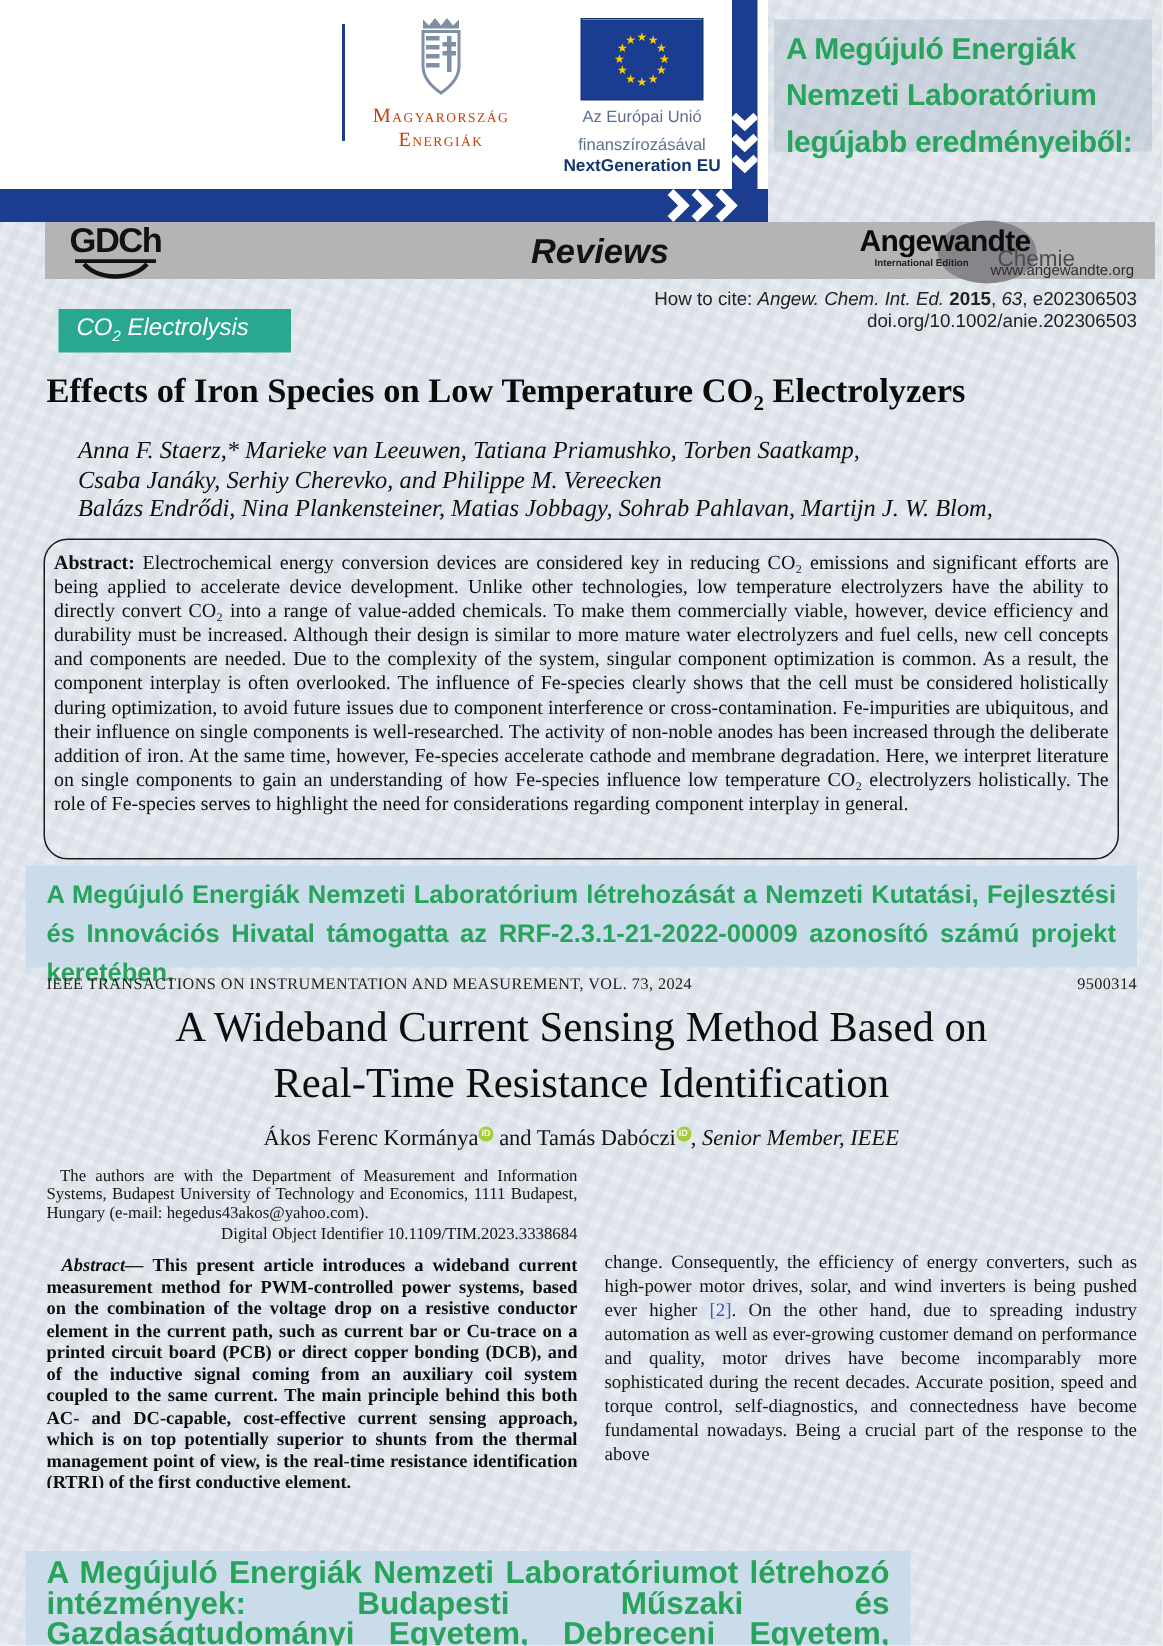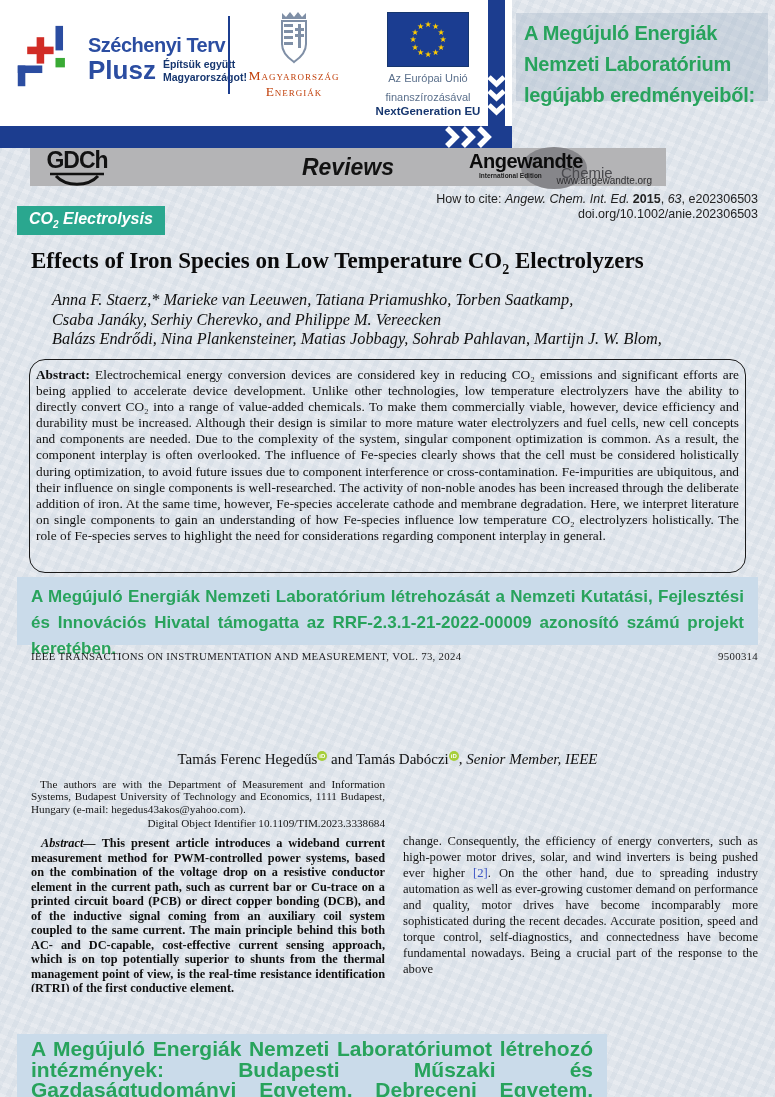--- a/index.html
+++ b/index.html
@@ -34,37 +34,37 @@
   .eu{left:366px;top:12px;width:124px;text-align:center;}
   .eu-flag{display:block;margin:0 auto;border:1px solid #16366f;}
   .eu-t1{font-size:11px;color:#5b708c;line-height:13.5px;margin-top:5px;}
   .eu-t2{font-size:11.5px;font-weight:bold;color:#16366f;line-height:14px;}
 
   .headline{left:516px;top:13px;width:252px;height:88px;background:rgba(150,170,190,0.30);
     padding:5px 8px;box-sizing:border-box;}
   .headline div{font-size:20px;font-weight:bold;color:#27a35c;line-height:31px;letter-spacing:-0.2px;white-space:nowrap;}
 
   
-  .band{left:30px;top:148px;width:636px;height:38px;background:#b4b4b6;}
+  .band{left:30px;top:148px;width:740px;height:38px;background:#b4b4b6;}
   .gdch{left:12px;top:1px;width:70px;text-align:center;color:#121212;}
   .gdch-t{font-size:23px;font-weight:bold;letter-spacing:-1px;line-height:23px;}
   .reviews{left:0;right:0;top:0;text-align:center;font-size:23px;line-height:38px;
     font-weight:bold;font-style:italic;color:#131313;}
   .angw{right:6px;top:1px;width:195px;height:36px;}
   .angw-ellipse{left:56px;top:-2px;width:66px;height:42px;background:#86868a;border-radius:50%;}
   .angw-title{left:4px;top:1px;font-size:20px;font-weight:bold;color:#0c0c0c;letter-spacing:-0.5px;z-index:2;}
   .angw-ed{left:14px;top:23px;font-size:6.5px;font-weight:bold;color:#1c1c1c;z-index:2;}
   .angw-chemie{left:96px;top:15px;font-size:15px;color:#4a4a4e;z-index:2;}
   .angw-url{right:8px;top:26px;font-size:10px;color:#2e2e30;z-index:2;}
 
   .cite{left:330px;top:192px;width:428px;text-align:right;font-size:12.5px;color:#222;line-height:15px;}
   .it{font-style:italic;} .bd{font-weight:bold;}
 
-  .badge{left:17px;top:206px;background:#2aa78f;color:#fff;padding:4px 12px 5px 12px;
-    font-size:16px;font-weight:bold;font-style:italic;}
+  .badge{left:39px;top:206px;background:#2aa78f;color:#fff;padding:4px 28px 5px 12px;
+    font-size:16px;font-weight:normal;font-style:italic;}
   .badge sub{font-size:10px;}
 
   
   .serif{font-family:"Liberation Serif",serif;}
   .p1-title{left:31px;top:248px;font-size:23px;font-weight:bold;color:#0b0b0b;white-space:nowrap;}
   .p1-title sub{font-size:14px;}
   .p1-authors{left:31px;top:290px;font-size:16.3px;font-style:italic;color:#101010;line-height:19.5px;}
   .p1-authors div{white-space:nowrap;margin-left:21px;}
   .absbox{left:29px;top:359px;width:717px;height:214px;border:1.6px solid #1a1a1a;border-radius:16px;
     padding:7px 6px;box-sizing:border-box;font-size:13.3px;line-height:16.1px;text-align:justify;
@@ -94,40 +94,20 @@
   .founders{left:17px;top:1034px;width:590px;height:89px;font-size:21px;line-height:20.5px;
     padding:5px 14px;z-index:5;}
 </style>
 </head>
 <body>
 
 <div class="page">
 
   <div class="abs logo-box">
 
-    <div class="abs szplusz">
-      <svg class="abs sz-icon" width="66" height="66" viewBox="0 0 70 70">
-        <rect x="44" y="2" width="8" height="26" fill="#2b4da1"></rect>
-        <rect x="14" y="24" width="28" height="8" fill="#d12d26"></rect>
-        <rect x="24" y="14" width="8" height="28" fill="#d12d26"></rect>
-        <rect x="44" y="36" width="10" height="10" fill="#3aaa35"></rect>
-        <rect x="4" y="44" width="26" height="8" fill="#2b4da1"></rect>
-        <rect x="4" y="44" width="8" height="22" fill="#2b4da1"></rect>
-      </svg>
-      <div class="abs sz-text">
-        <div class="sz-line1">Széchenyi Terv</div>
-        <div class="sz-row">
-          <div class="sz-line2">Plusz</div>
-          <div class="sz-tag">
-            <div>Építsük együtt</div>
-            <div>Magyarországot!</div>
-          </div>
-        </div>
-      </div>
-    </div>
 
     <div class="abs divider"></div>
 
     <div class="abs gov">
       <svg width="40" height="54" viewBox="0 0 40 54">
         <path d="M8,9 L8,3 L12,7 L16,2 L20,7 L24,2 L28,7 L32,3 L32,9 Z" fill="#7f8fa6"></path>
         <path d="M8,11 H32 V34 C32,45 21,51 20,52 C19,51 8,45 8,34 Z" fill="none" stroke="#7f8fa6" stroke-width="2"></path>
         <rect x="10" y="14" width="9" height="3" fill="#7f8fa6"></rect>
         <rect x="10" y="20" width="9" height="3" fill="#7f8fa6"></rect>
         <rect x="10" y="26" width="9" height="3" fill="#7f8fa6"></rect>
@@ -223,22 +203,26 @@
 
   <div class="abs serif absbox"><span class="bd">Abstract: </span><span>Electrochemical energy conversion devices are considered key in reducing CO₂ emissions and significant efforts are being applied to accelerate device development. Unlike other technologies, low temperature electrolyzers have the ability to directly convert CO₂ into a range of value-added chemicals. To make them commercially viable, however, device efficiency and durability must be increased. Although their design is similar to more mature water electrolyzers and fuel cells, new cell concepts and components are needed. Due to the complexity of the system, singular component optimization is common. As a result, the component interplay is often overlooked. The influence of Fe-species clearly shows that the cell must be considered holistically during optimization, to avoid future issues due to component interference or cross-contamination. Fe-impurities are ubiquitous, and their influence on single components is well-researched. The activity of non-noble anodes has been increased through the deliberate addition of iron. At the same time, however, Fe-species accelerate cathode and membrane degradation. Here, we interpret literature on single components to gain an understanding of how Fe-species influence low temperature CO₂ electrolyzers holistically. The role of Fe-species serves to highlight the need for considerations regarding component interplay in general.</span></div>
 
   <div class="abs note grant">A Megújuló Energiák Nemzeti Laboratórium létrehozását a Nemzeti Kutatási, Fejlesztési és Innovációs Hivatal támogatta az RRF-2.3.1-21-2022-00009 azonosító számú projekt keretében.</div>
 
   <div class="abs serif ieee-line">
     <span>IEEE TRANSACTIONS ON INSTRUMENTATION AND MEASUREMENT, VOL. 73, 2024</span>
     <span>9500314</span>
   </div>
 
-
-  <div class="abs serif p2-authors"><span>Tamás Ferenc Hegedűs</span><span class="orcid">iD</span><span> and </span><span>Tamás Dabóczi</span><span class="orcid">iD</span><span>, </span><span class="it">Senior Member, IEEE</span></div>
+  <div class="abs serif p2-title">
+    <div>A Wideband Current Sensing Method Based on</div>
+    <div>Real-Time Resistance Identification</div>
+  </div>
+
+  <div class="abs serif p2-authors"><span>Ákos Ferenc Kormánya</span><span class="orcid">iD</span><span> and </span><span>Tamás Dabóczi</span><span class="orcid">iD</span><span>, </span><span class="it">Senior Member, IEEE</span></div>
 
   <div class="abs cols">
     <div class="abs serif colL">
       <p class="affil">The authors are with the Department of Measurement and Information Systems, Budapest University of Technology and Economics, 1111 Budapest, Hungary (e-mail: hegedus43akos@yahoo.com).</p>
       <p class="doi2">Digital Object Identifier 10.1109/TIM.2023.3338684</p>
       <p class="abs2"><span class="abs2-label">Abstract— </span><span>This present article introduces a wideband current measurement method for PWM-controlled power systems, based on the combination of the voltage drop on a resistive conductor element in the current path, such as current bar or Cu-trace on a printed circuit board (PCB) or direct copper bonding (DCB), and of the inductive signal coming from an auxiliary coil system coupled to the same current. The main principle behind this both AC- and DC-capable, cost-effective current sensing approach, which is on top potentially superior to shunts from the thermal management point of view, is the real-time resistance identification (RTRI) of the first conductive element.</span></p>
     </div>
     <div class="abs serif colR">
       <p><span>change. Consequently, the efficiency of energy converters, such as high-power motor drives, solar, and wind inverters is being pushed ever higher </span><span class="ref">[2]</span><span>. On the other hand, due to spreading industry automation as well as ever-growing customer demand on performance and quality, motor drives have become incomparably more sophisticated during the recent decades. Accurate position, speed and torque control, self-diagnostics, and connectedness have become fundamental nowadays. Being a crucial part of the response to the above</span></p>
     </div>

